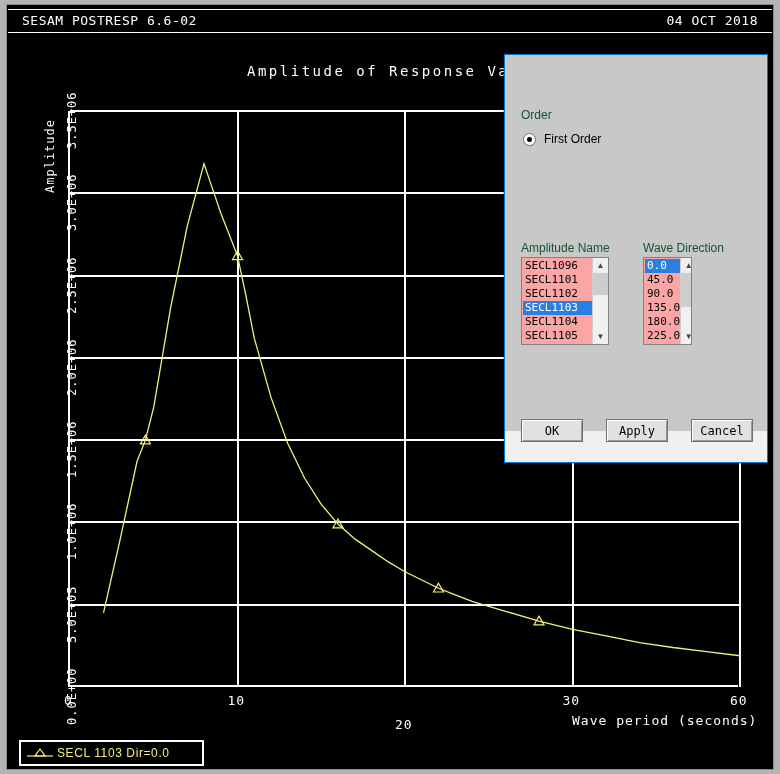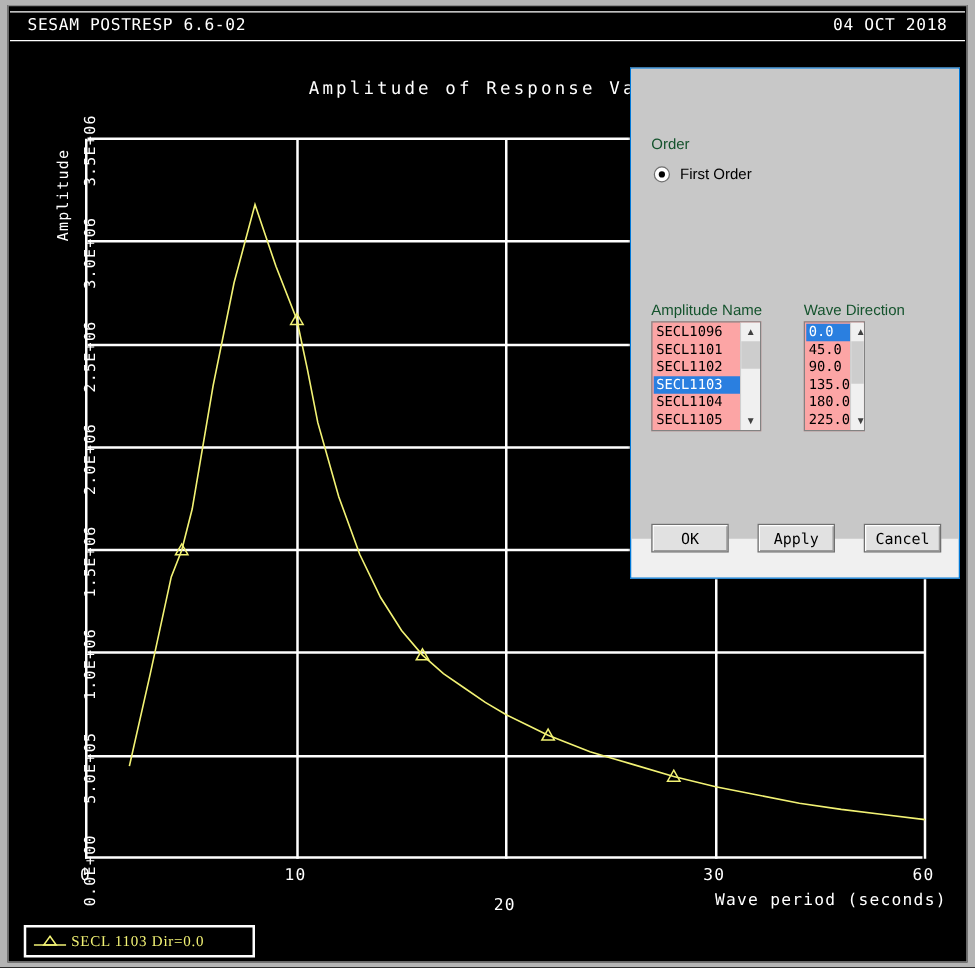--- a/index.html
+++ b/index.html
@@ -134,21 +134,21 @@
     align-items: center;
     background: #000;
   }
   #legend-marker {
     width: 26px; height: 14px;
     margin-left: 6px;
     flex: 0 0 auto;
   }
   #legend-label {
     color: #f2f274;
-    font-family: Liberation Serif, serif;
+    font-family: Liberation Sans, sans-serif;
     font-size: 12px;
     letter-spacing: 0.6px;
     margin-left: 4px;
     white-space: nowrap;
   }
 
   
   #dialog {
     position: absolute;
     left: 504px; top: 54px;

